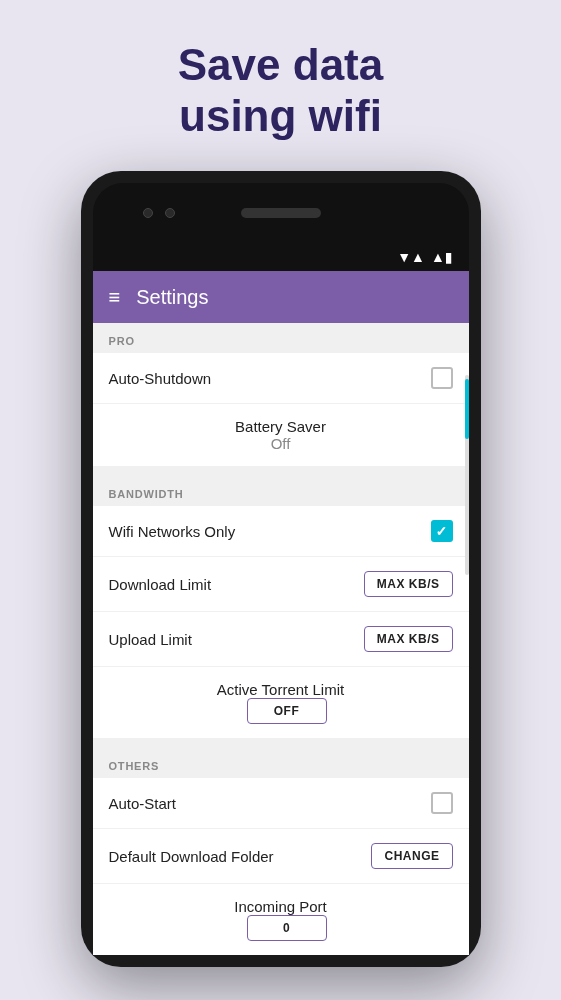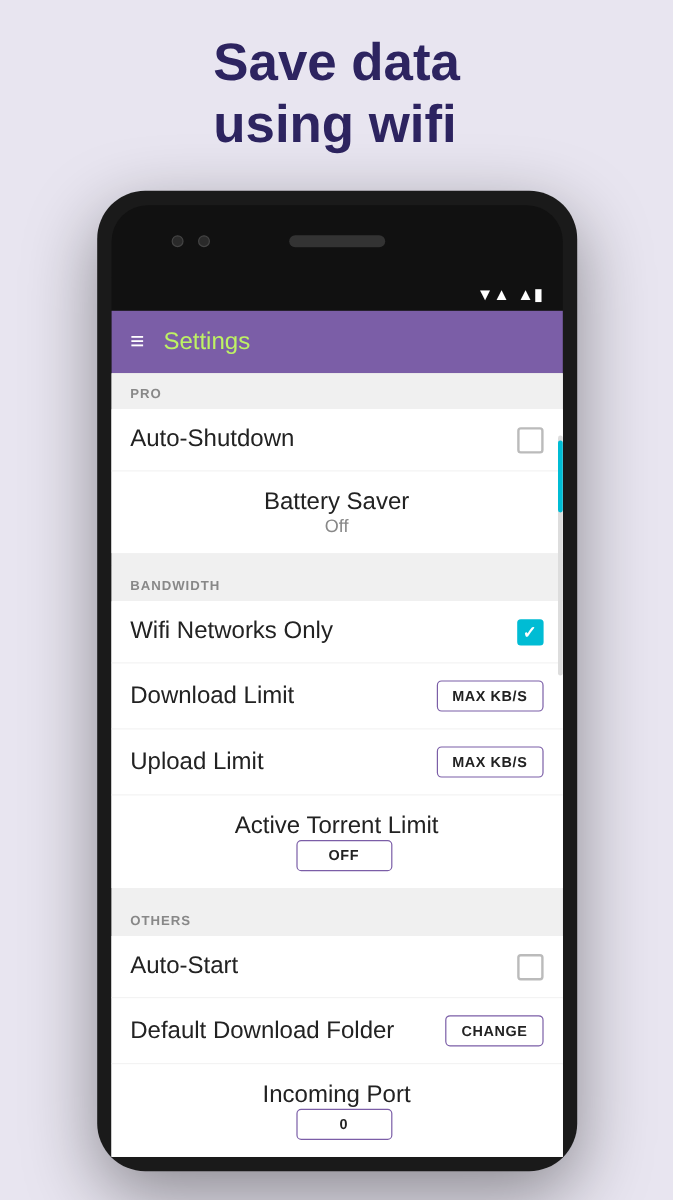--- a/index.html
+++ b/index.html
@@ -9,21 +9,22 @@
       height: 1000px;
       background-color: #e8e5f0;
       font-family: 'Segoe UI', Arial, sans-serif;
       overflow: hidden;
       display: flex;
       flex-direction: column;
       align-items: center;
     }
 
     .hero-text {
-      margin-top: 28px;
+      margin-top: 40px;
+      text-align: center;
       color: #2d2460;
       font-size: 44px;
       font-weight: 800;
       line-height: 1.15;
       margin-bottom: 30px;
     }
 
     .phone-wrapper {
       width: 400px;
       background: #1a1a1a;
@@ -94,21 +95,21 @@
       padding: 0 16px;
       gap: 16px;
     }
 
     .hamburger-icon {
       color: white;
       font-size: 20px;
     }
 
     .toolbar-title {
-      color: #bef264;
+      color: #ffffff;
       font-size: 20px;
       font-weight: 500;
     }
 
     .scrollbar-track {
       position: absolute;
       right: 0;
       top: 52px;
       width: 4px;
       height: 200px;
@@ -155,21 +156,21 @@
       border-bottom: 1px solid #f0f0f0;
       background: white;
     }
 
     .setting-row:last-child {
       border-bottom: none;
       flex-direction: column;
     }
 
     .setting-label {
-      font-size: 20px;
+      font-size: 15px;
       color: #222;
     }
 
     .setting-value {
       font-size: 15px;
       color: #888;
     }
 
     .checkbox-unchecked {
       width: 22px;

